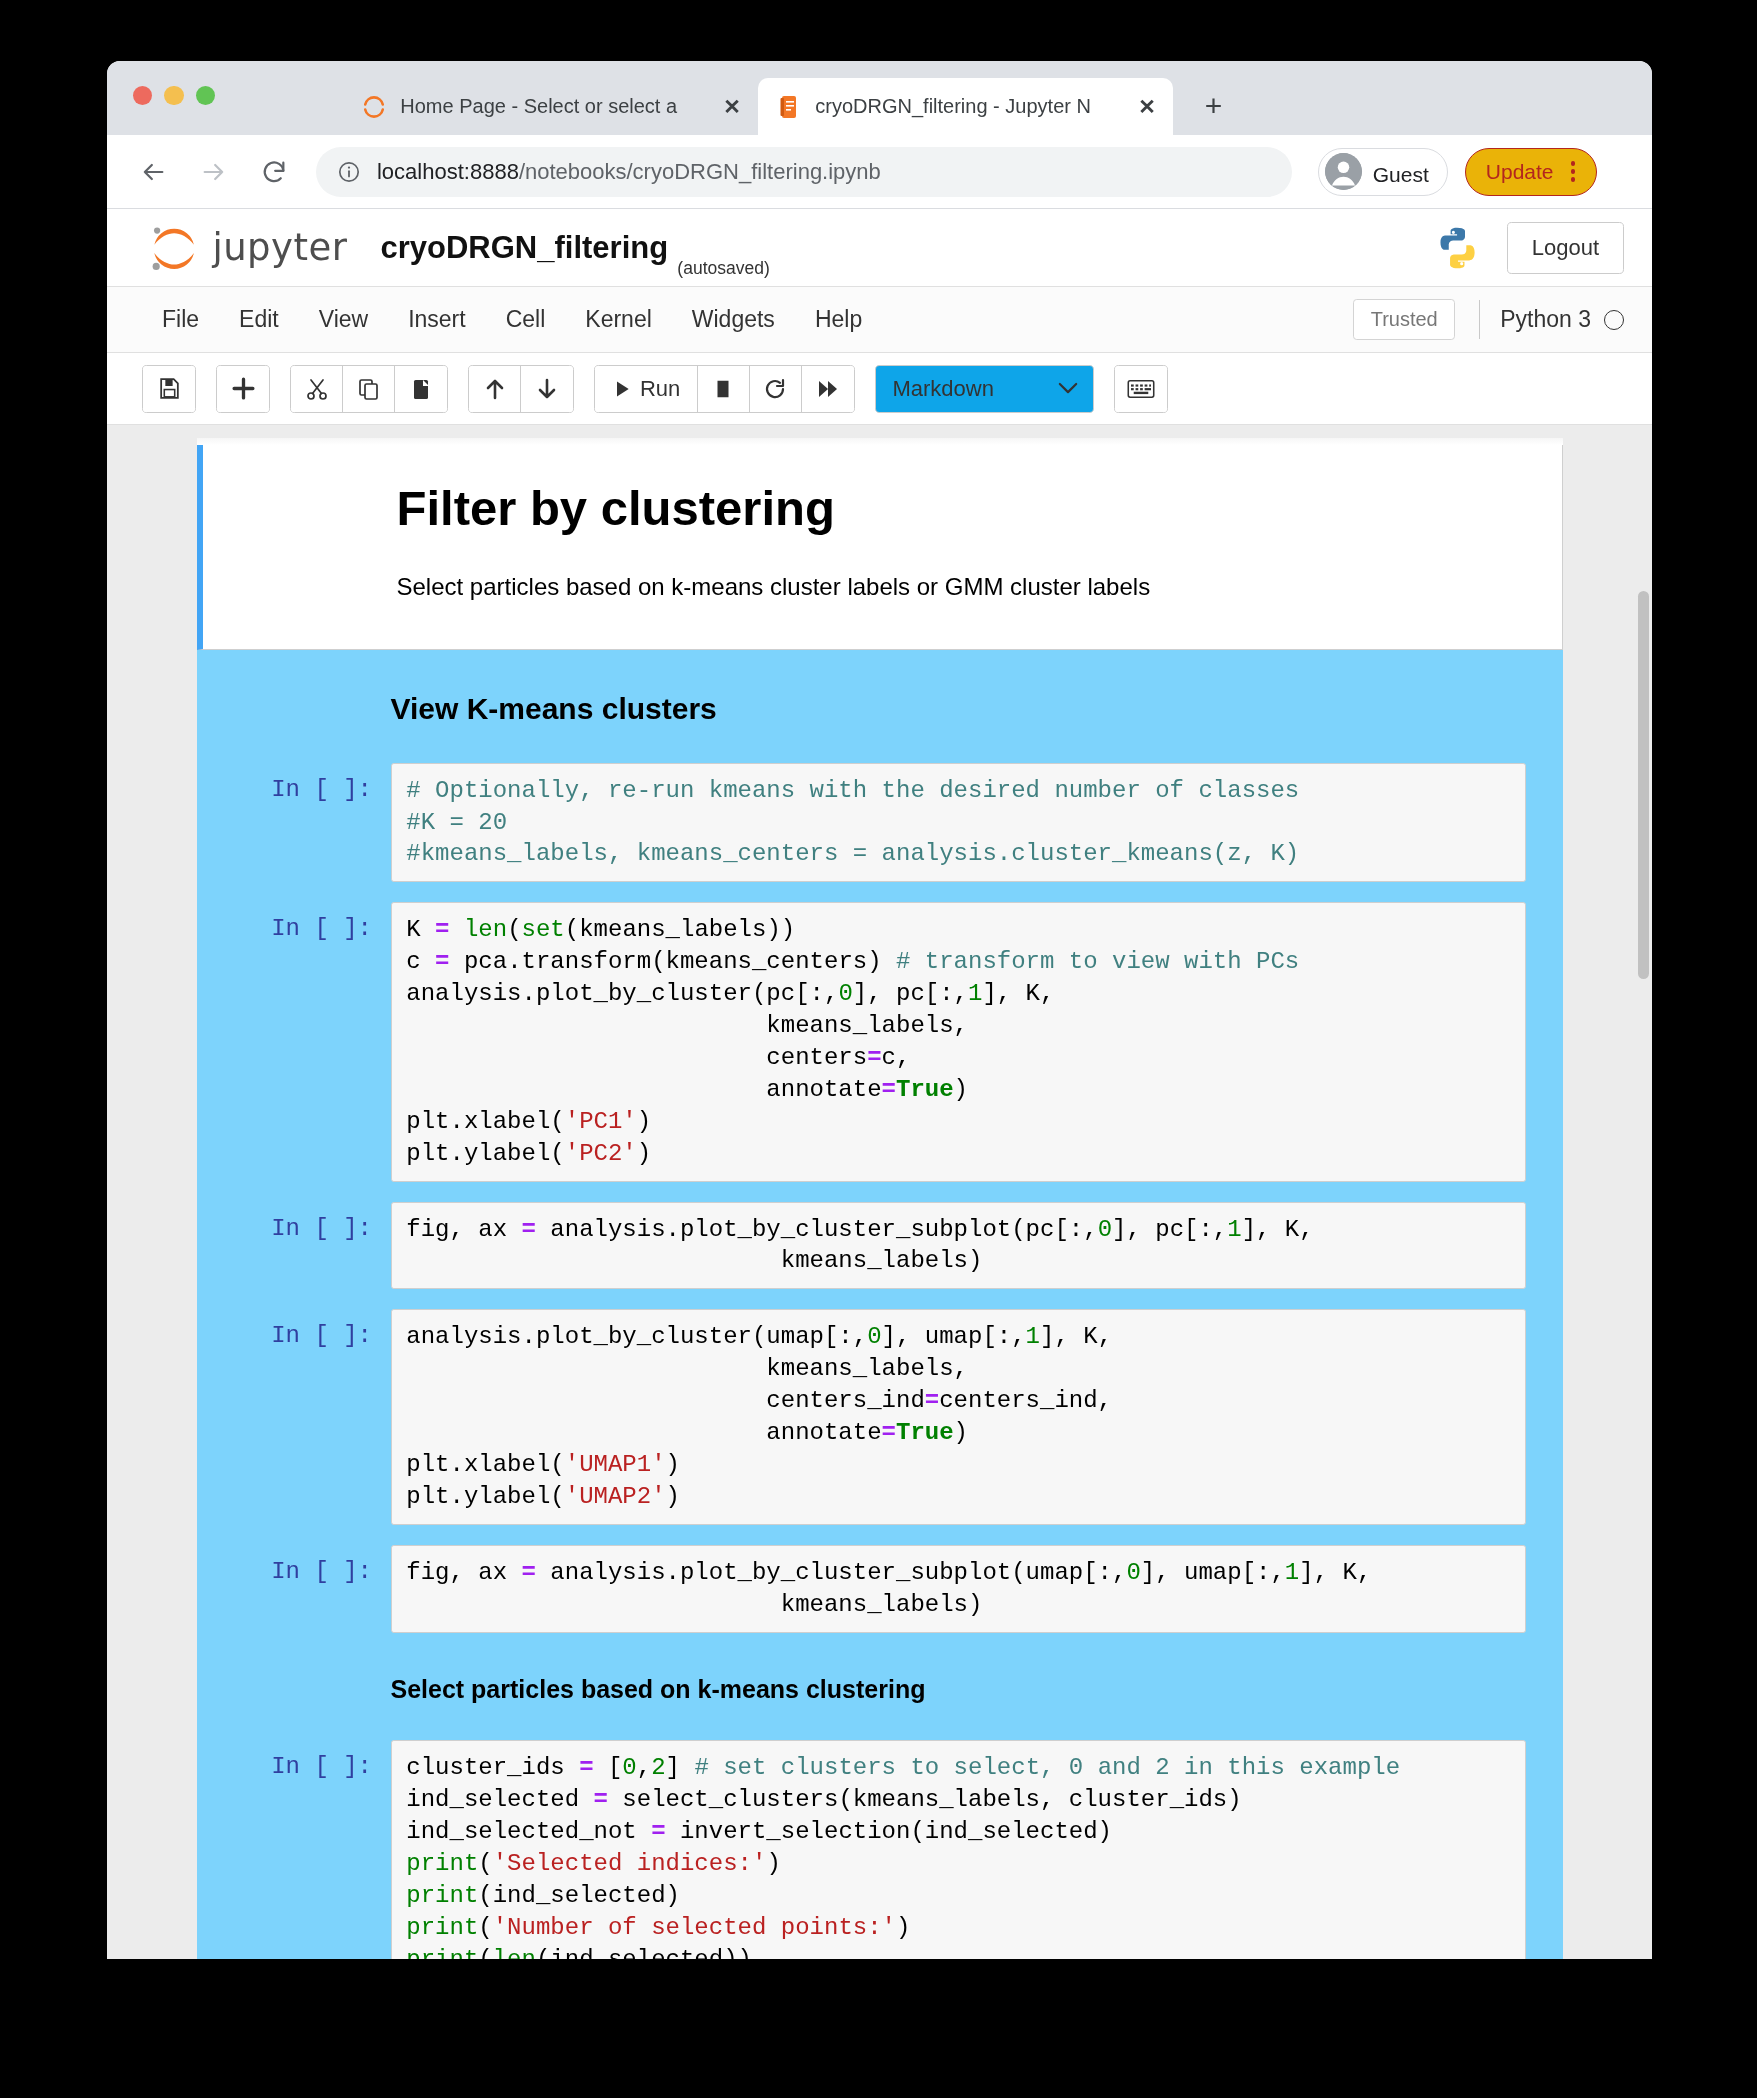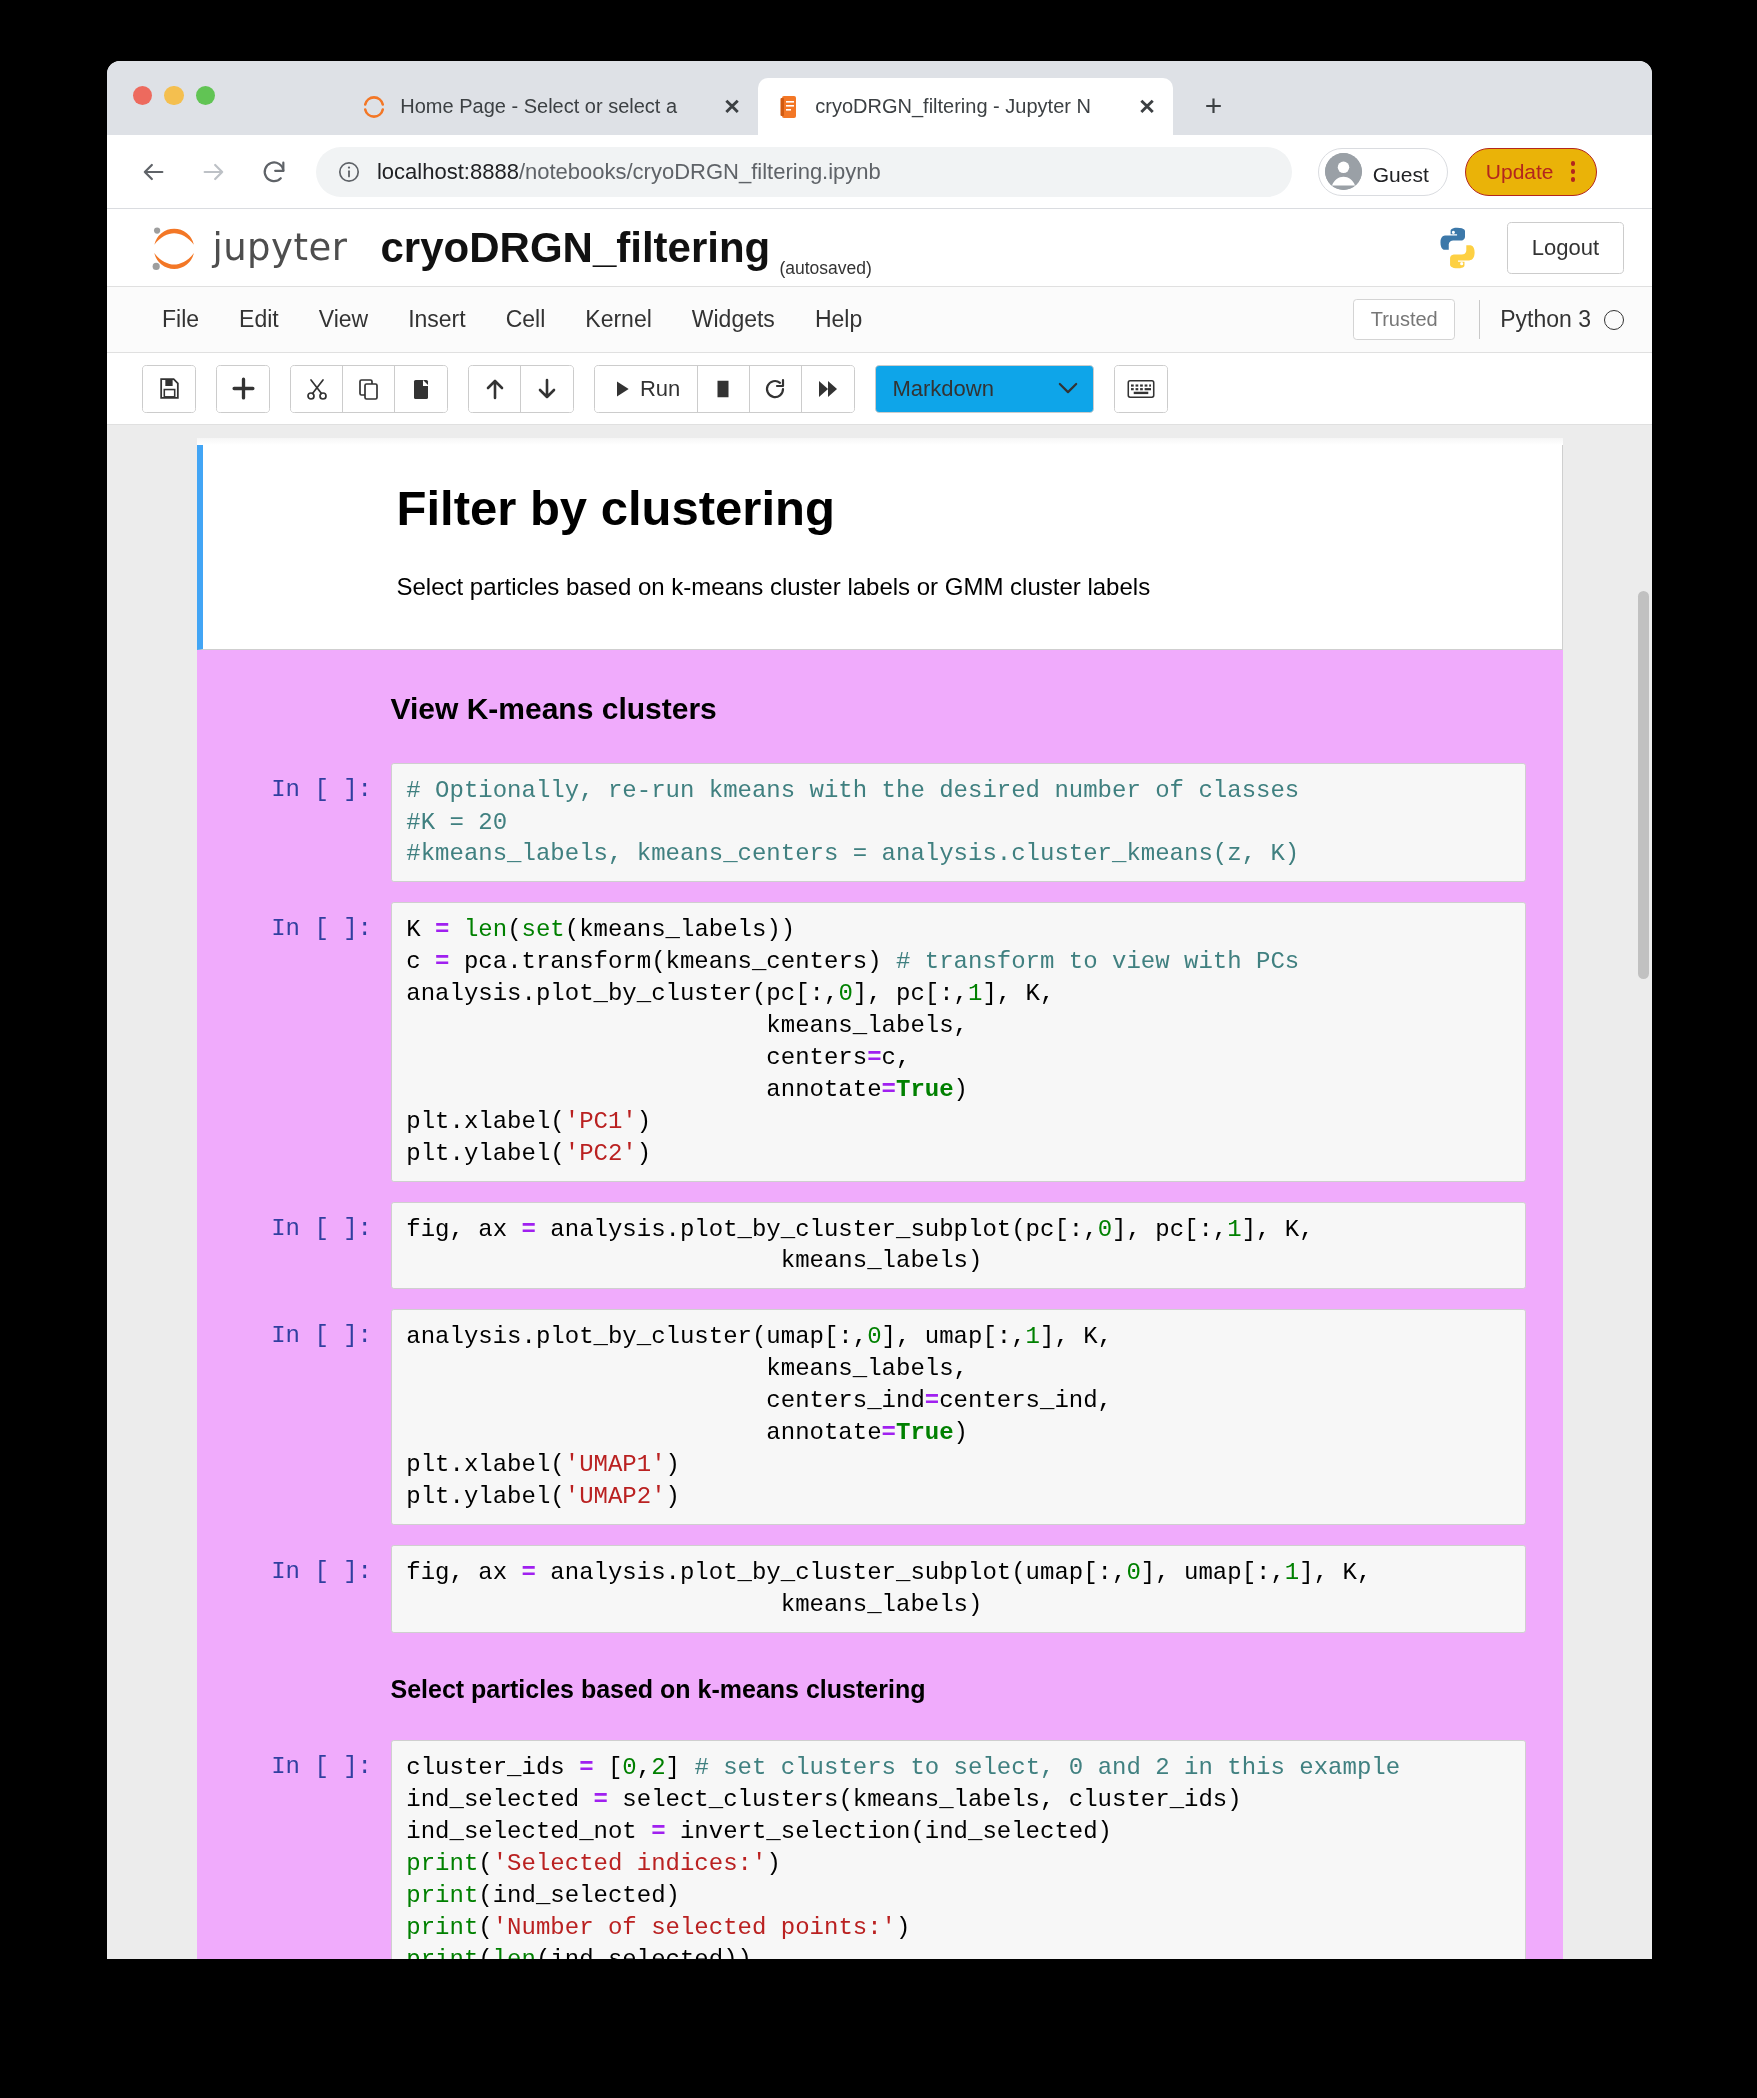--- a/index.html
+++ b/index.html
@@ -184,21 +184,21 @@
     display: flex; align-items: center; justify-content: center;
   }
   #jupyter-wordmark {
     font-size: 37px;
     color: #4e4e4e;
     font-family: "DejaVu Sans", sans-serif;
     letter-spacing: 0.5px;
     margin-right: 33px;
   }
   #notebook-name {
-    font-size: 42px;
+    font-size: 31px;
     font-weight: bold;
     color: #111111;
   }
   #autosave-status {
     font-size: 17.5px;
     color: #333333;
     margin-left: 9.2px;
     align-self: flex-end;
     padding-bottom: 7.4px;
   }
@@ -304,21 +304,21 @@
   
   #notebook-scroll {
     position: absolute;
     top: 216px; left: 0; right: 0; bottom: 0;
     background: #ececec;
     overflow: hidden;
   }
   #notebook-container {
     width: 1366px;
     margin: 0 auto;
-    background: #f0abfc;
+    background: #7dd3fc;
     min-height: 100%;
     padding: 0 0 37px 0;
     position: relative;
   }
   #scroll-peek {
     position: absolute;
     top: 0; left: 0; right: 0;
     height: 7.4px;
     background: linear-gradient(#f6f6f6, #ffffff);
   }

